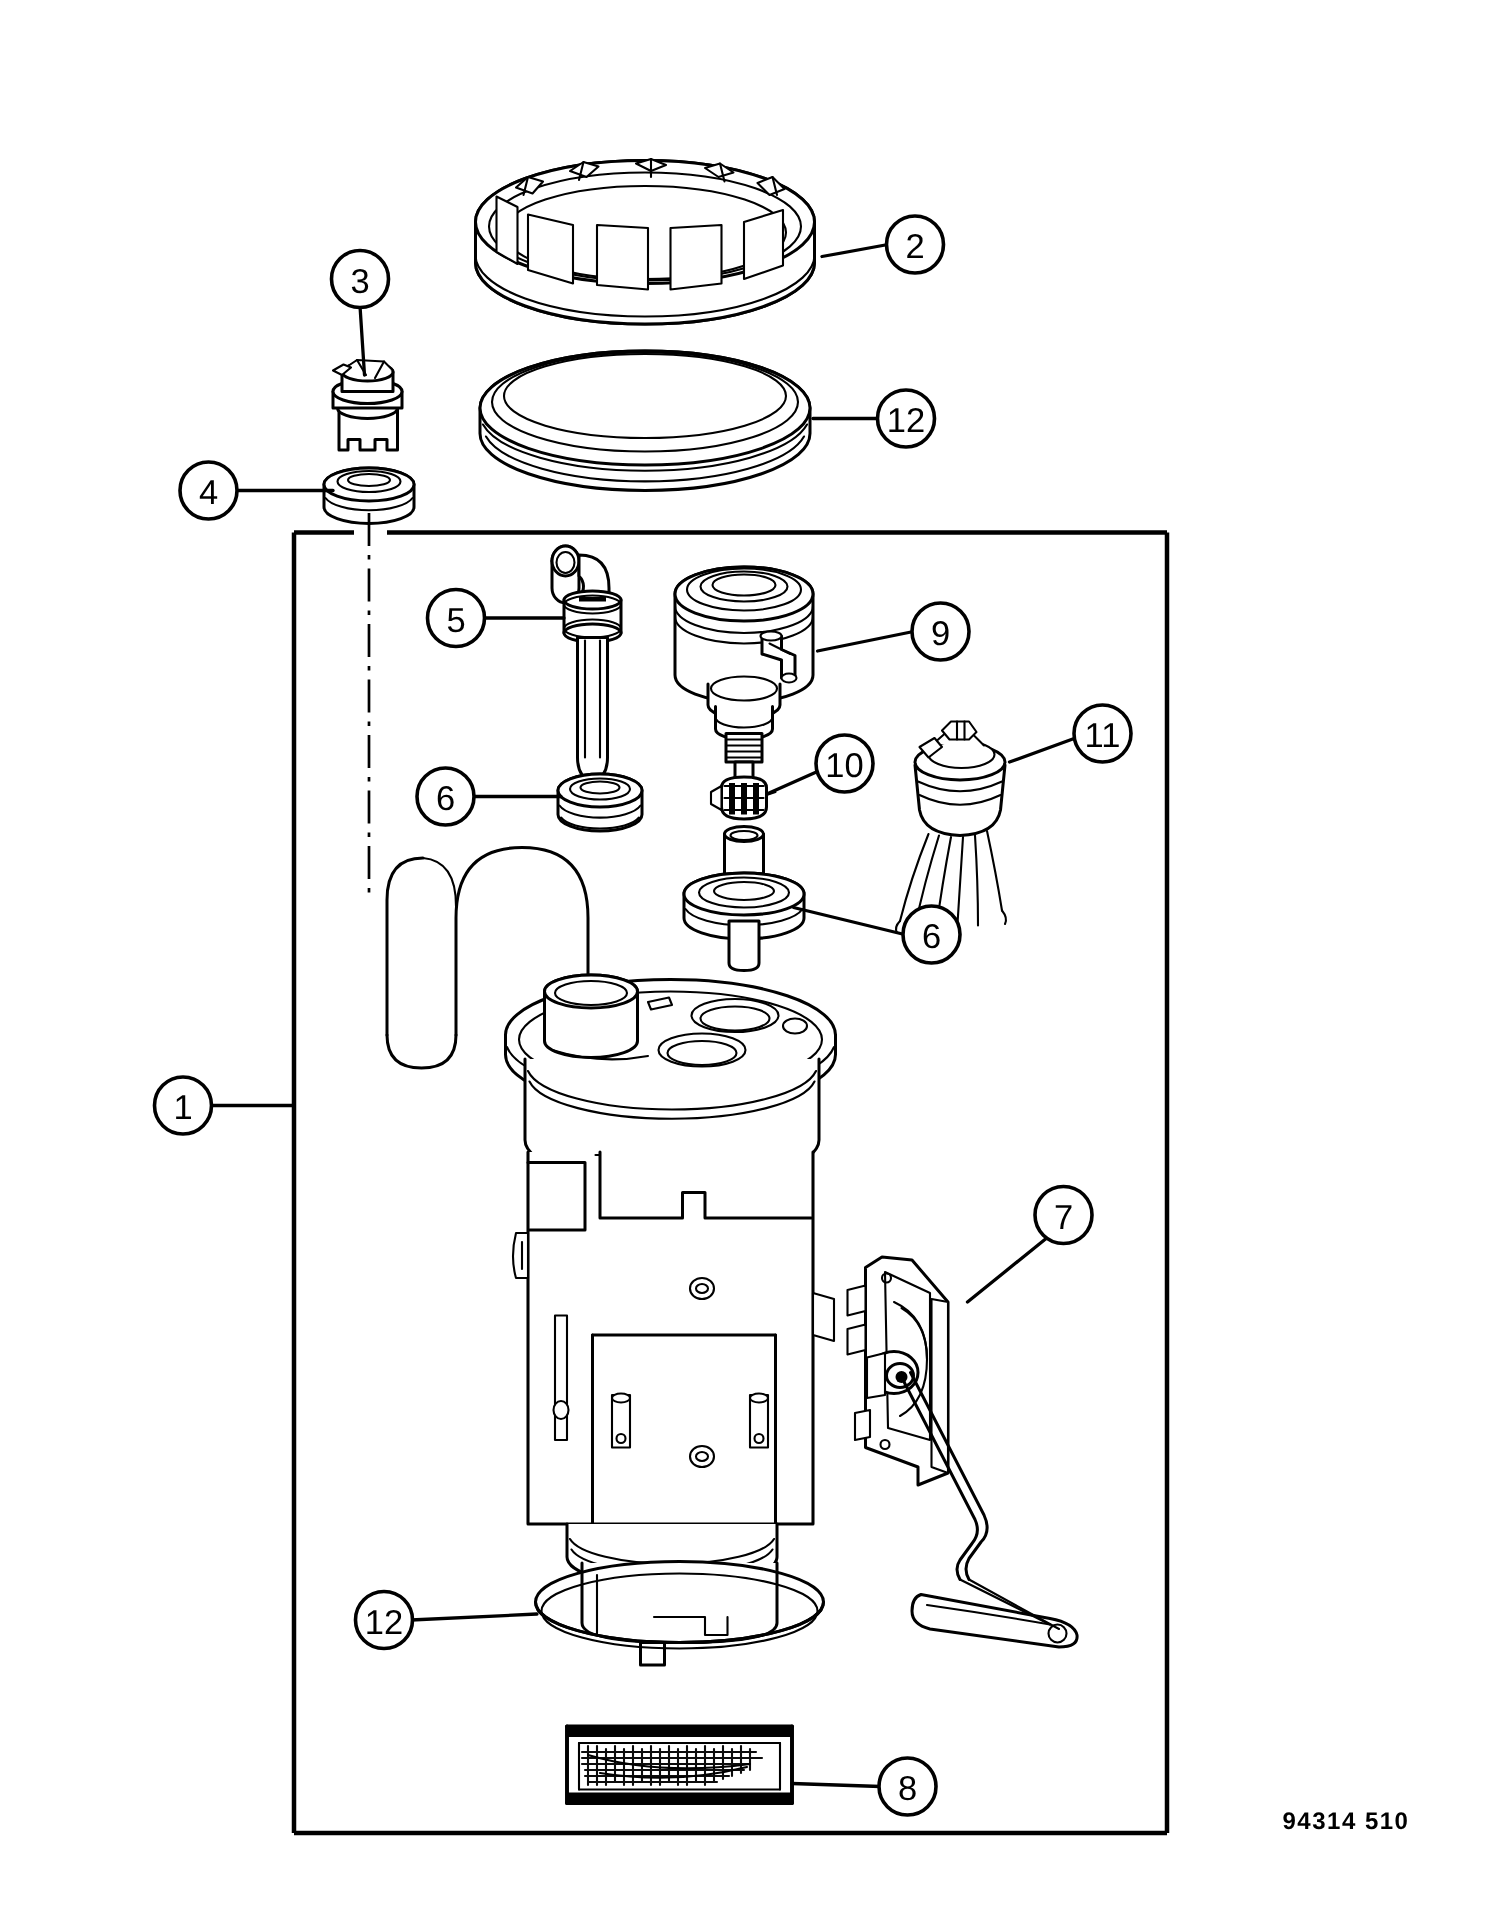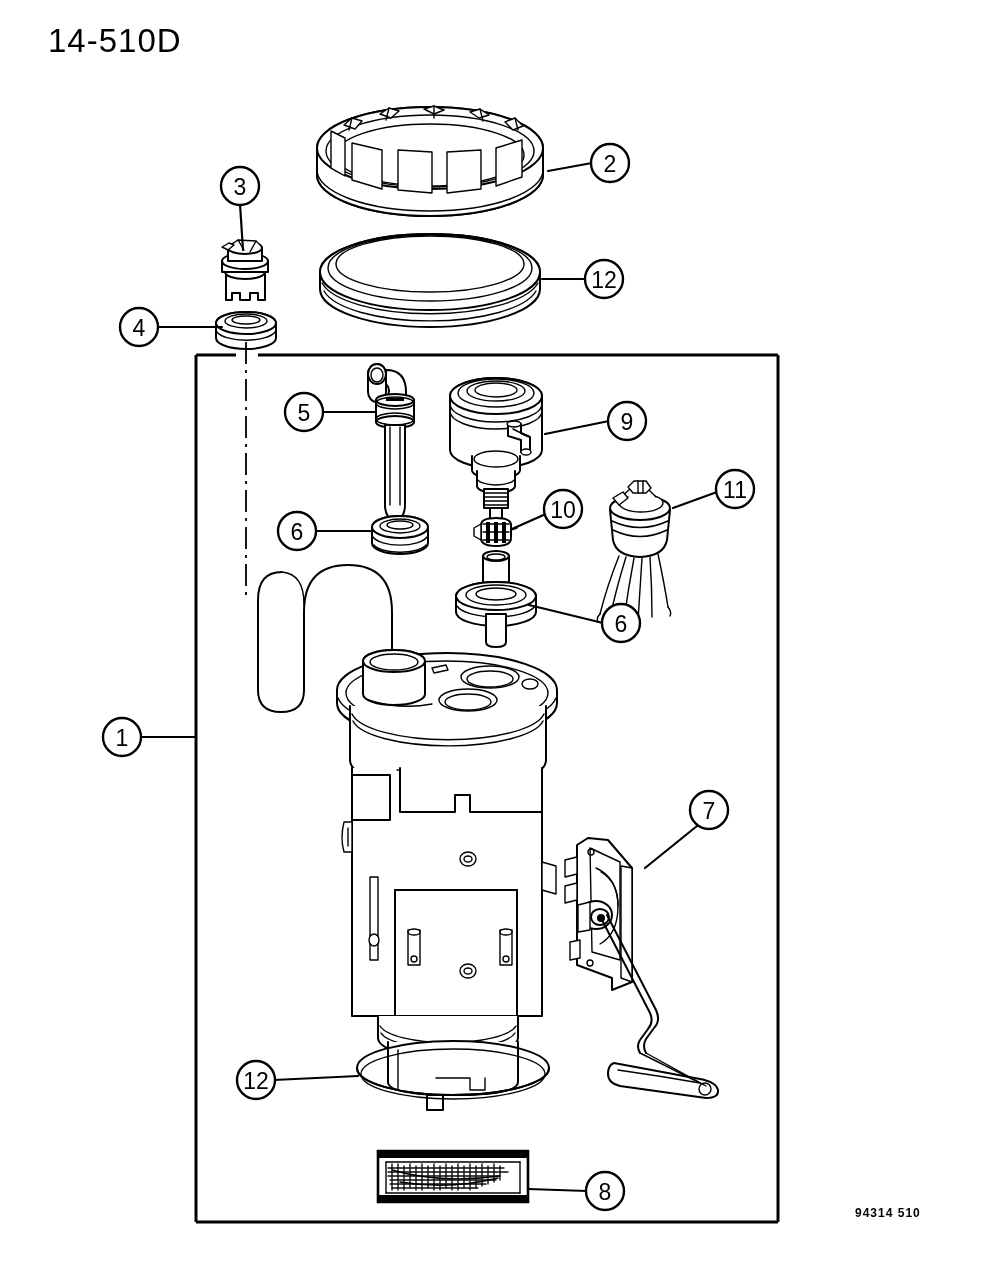--- a/index.html
+++ b/index.html
@@ -2,42 +2,41 @@
 <html><head>
 <meta charset="utf-8">
 <title>14-510D</title>
 <style>
   html,body{margin:0;padding:0;background:#ffffff;}
   body{width:991px;height:1275px;position:relative;overflow:hidden;
        font-family:"Liberation Sans","DejaVu Sans",sans-serif;color:#000;}
   #sheet{position:absolute;left:0;top:0;width:991px;height:1275px;}
   .fig-title{position:absolute;left:48px;top:22px;font-size:33px;letter-spacing:1px;
              font-weight:400;font-family:"Liberation Sans",sans-serif;white-space:nowrap;}
-  .fig-code{position:absolute;left:855px;top:1206px;font-size:12px;font-weight:bold;
+  .fig-code{position:absolute;left:855px;top:1206px;font-size:16px;font-weight:bold;
             letter-spacing:1px;white-space:nowrap;}
   svg{position:absolute;left:0;top:0;width:991px;height:1275px;}
   .ln{fill:none;stroke:#000;stroke-width:2;stroke-linecap:round;stroke-linejoin:round;}
   .ln-t{fill:none;stroke:#000;stroke-width:1.4;stroke-linecap:round;stroke-linejoin:round;}
   .ln-h{fill:none;stroke:#000;stroke-width:2.6;stroke-linecap:round;stroke-linejoin:round;}
   .fw{fill:#fff;stroke:#000;stroke-width:2;stroke-linejoin:round;stroke-linecap:round;}
   .fw-t{fill:#fff;stroke:#000;stroke-width:1.4;stroke-linejoin:round;stroke-linecap:round;}
   .fk{fill:#000;stroke:none;}
   .box{fill:none;stroke:#000;stroke-width:3;}
   .cl{fill:none;stroke:#000;stroke-width:1.8;stroke-dasharray:22 6 3 6;}
   .leader{fill:none;stroke:#000;stroke-width:2.2;stroke-linecap:round;}
   .cal-c{fill:#fff;stroke:#000;stroke-width:2.4;}
   .cal-t{font-family:"Liberation Sans",sans-serif;font-size:23px;text-anchor:middle;
          dominant-baseline:central;fill:#000;}
 </style>
 </head>
 <body>
 
 <div id="sheet">
 
-  <div class="fig-title">14-510D</div>
   <div class="fig-code">94314 510</div>
 
   <svg viewBox="0 0 991 1275">
 
     <g>
       <path class="box" d="M196 355 L236 355"></path>
       <path class="box" d="M258 355 L778 355"></path>
       <path class="box" d="M778 355 L778 1222"></path>
       <path class="box" d="M778 1222 L196 1222"></path>
       <path class="box" d="M196 1222 L196 355"></path>

